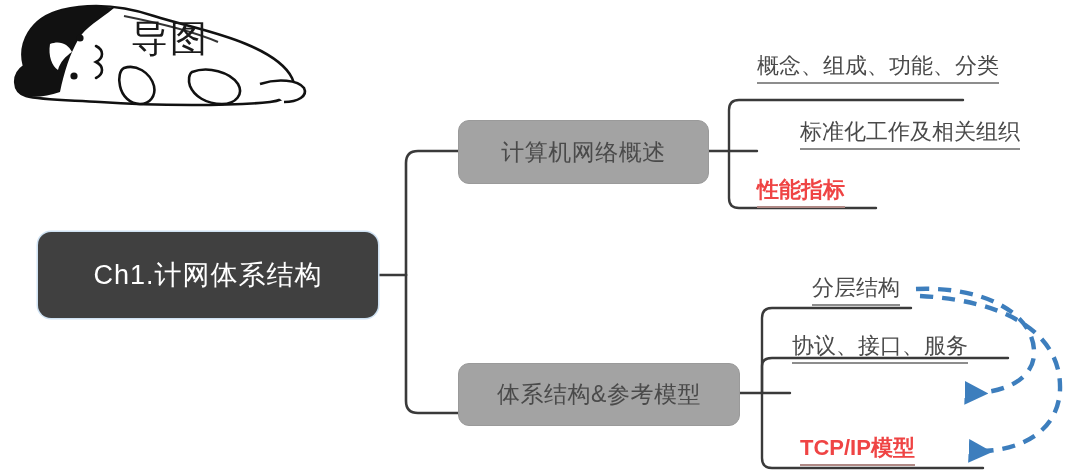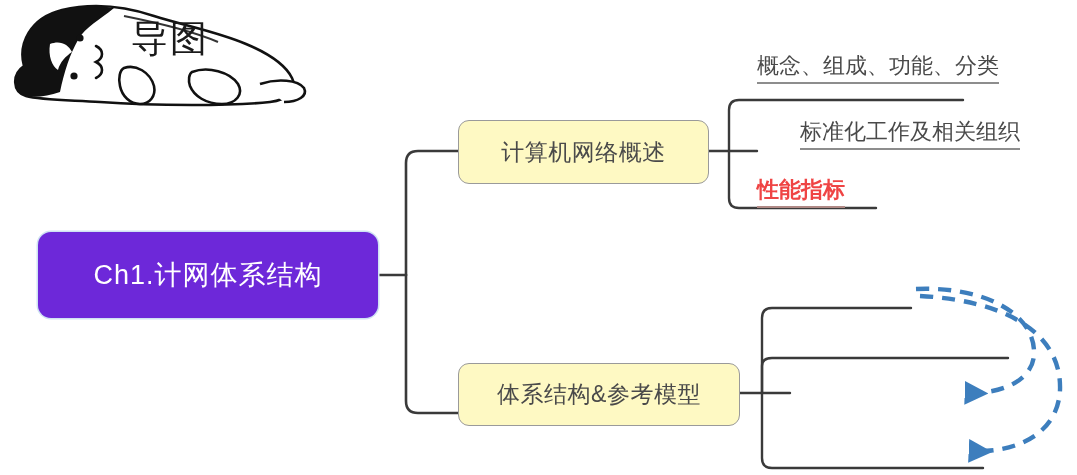--- a/index.html
+++ b/index.html
@@ -10,33 +10,33 @@
   }
   #canvas{position:absolute;inset:0;width:1077px;height:475px;text-align:center;}
 
   
   #wires{position:absolute;left:0;top:0;width:1077px;height:475px;pointer-events:none;}
   #arrows{position:absolute;left:0;top:0;width:1077px;height:475px;pointer-events:none;}
 
   
   .root-node{
     position:absolute;left:38px;top:232px;width:340px;height:86px;
-    background:#6d28d9;border-radius:13px;
+    background:#404040;border-radius:13px;
     box-shadow:0 0 0 1.5px #cfe2f3;
     display:flex;align-items:center;justify-content:center;
   }
   .root-label{
     color:#ffffff;font-size:27px;letter-spacing:1px;
     font-family:"Liberation Sans","DejaVu Sans",sans-serif;
     white-space:nowrap;
   }
 
   
   .branch-node{
-    position:absolute;background:#fef9c3;
+    position:absolute;background:#a3a3a3;
     border:1.3px solid #9a9a9a;border-radius:11px;
     display:flex;align-items:center;justify-content:center;
   }
   .branch-label{
     color:#4a4a4a;font-size:23px;white-space:nowrap;letter-spacing:.5px;
   }
   #branch-0{left:458px;top:120px;width:249px;height:62px;}
   #branch-1{left:458px;top:363px;width:280px;height:61px;}
 
   
@@ -148,20 +148,32 @@
   </div>
   <div id="leaf-t1" class="leaf plain">
     <span class="leaf-text">标准化工作及相关组织</span>
     <span class="leaf-rule"></span>
   </div>
   <div id="leaf-t2" class="leaf accent">
     <span class="leaf-text">性能指标</span>
     <span class="leaf-rule"></span>
   </div>
 
+  <div id="leaf-b0" class="leaf plain">
+    <span class="leaf-text">分层结构</span>
+    <span class="leaf-rule"></span>
+  </div>
+  <div id="leaf-b1" class="leaf plain">
+    <span class="leaf-text">协议、接口、服务</span>
+    <span class="leaf-rule"></span>
+  </div>
+  <div id="leaf-b3" class="leaf accent">
+    <span class="leaf-text">TCP/IP模型</span>
+    <span class="leaf-rule"></span>
+  </div>
 
   <svg id="arrows" viewBox="0 0 1077 475" xmlns="http://www.w3.org/2000/svg">
     <defs>
       <marker id="ah" viewBox="0 0 10 10" refX="8.6" refY="5" markerWidth="5.4" markerHeight="5.4" orient="auto-start-reverse">
         <path d="M 10 0 L 10 10 L 0 5 z" fill="#3d7ebd"></path>
       </marker>
     </defs>
     <g fill="none" stroke="#3d7ebd" stroke-width="4.4" stroke-dasharray="13 9" stroke-linecap="butt">
 
       <path d="M 916 289 C 982 286 1032 312 1034 350

